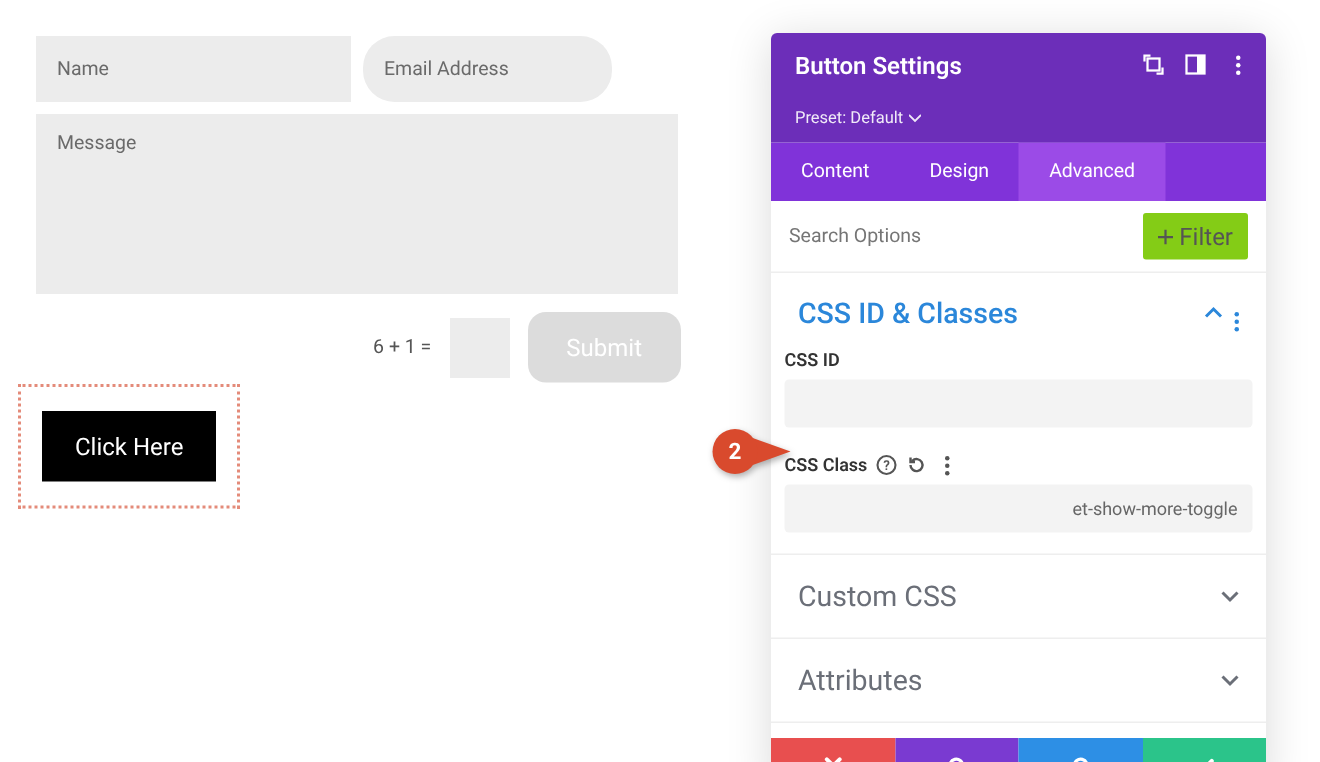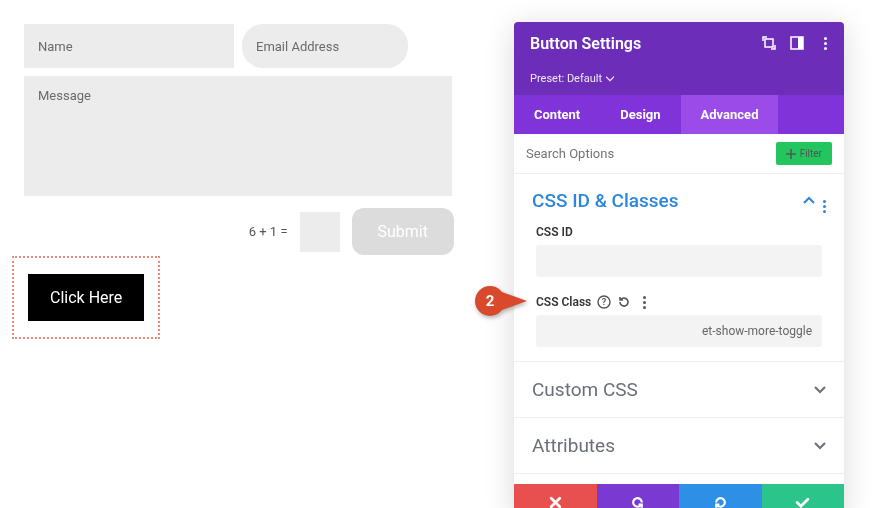--- a/index.html
+++ b/index.html
@@ -24,34 +24,34 @@
   
   .panel { position: absolute; right: 36px; top: 22px; width: 330px; background: #fff; box-shadow: 0 4px 30px rgba(0,0,0,0.15); border-radius: 4px; overflow: hidden; }
   .panel-header { background: #6c2eb9; color: #fff; padding: 12px 16px 10px; position: relative; }
   .panel-title { font-size: 16px; font-weight: 600; }
   .panel-preset { font-size: 11px; opacity: .9; margin-top: 19px; display: flex; align-items: center; gap: 4px; }
   .panel-head-icons { position: absolute; right: 12px; top: 14px; display: flex; gap: 14px; }
   .head-icon { width: 14px; height: 14px; color: #fff; cursor: pointer; display: flex; align-items: center; justify-content: center; }
   .head-icon svg { width: 14px; height: 14px; }
 
   .tabs { background: #8033d9; display: flex; }
-  .tab { flex: 0 0 auto; color: #fff; font-size: 13px; padding: 12px 20px; cursor: pointer; font-weight: bold; }
+  .tab { flex: 0 0 auto; color: #fff; font-size: 13px; padding: 12px 20px; cursor: pointer; }
   .tab.active { background: #9b4be7; }
 
   .search-row { display: flex; align-items: center; padding: 8px 12px; border-bottom: 1px solid #eee; }
   .search-input { flex: 1; border: none; font-size: 13px; color: #888; outline: none; }
-  .filter-btn { background: #22c55e; border: none; padding: 6px 10px; font-size: 10px; color: #555; display: flex; align-items: center; gap: 4px; cursor: pointer; border-radius: 2px; text-align: center; }
+  .filter-btn { background: #84cc16; border: none; padding: 6px 10px; font-size: 16px; color: #555; display: flex; align-items: center; gap: 4px; cursor: pointer; border-radius: 2px; text-align: center; }
 
   .section-head { display: flex; align-items: center; justify-content: space-between; padding: 14px 18px 8px; }
   .section-title-open { color: #2b87da; font-size: 19px; font-weight: 500; }
   .section-title-closed { color: #6b6f78; font-size: 19px; font-weight: 400; padding: 16px 18px; border-top: 1px solid #eee; display: flex; justify-content: space-between; align-items: center; cursor: pointer; }
   .section-icons { display: flex; align-items: center; gap: 8px; color: #2b87da; }
   .chev { width: 12px; height: 12px; }
 
-  .field-group { padding: 4px 22px 14px; }
+  .field-group { padding: 4px 9px 14px; }
   .field-label { font-size: 12px; font-weight: 600; color: #333; display: flex; align-items: center; gap: 6px; margin-bottom: 6px; }
   .field-label .mini-icon { width: 14px; height: 14px; color: #555; display: inline-flex; align-items: center; justify-content: center; }
   .field-input { width: 100%; background: #f3f3f3; border: none; border-radius: 3px; padding: 9px 10px; font-size: 12px; color: #666; text-align: right; }
 
   .bottom-bar { display: flex; height: 36px; }
   .bb { flex: 1; display: flex; align-items: center; justify-content: center; color: #fff; cursor: pointer; }
   .bb svg { width: 15px; height: 15px; }
   .bb-red { background: #e84f4f; }
   .bb-purple { background: #7a3ad1; }
   .bb-blue { background: #2d8fe5; }

